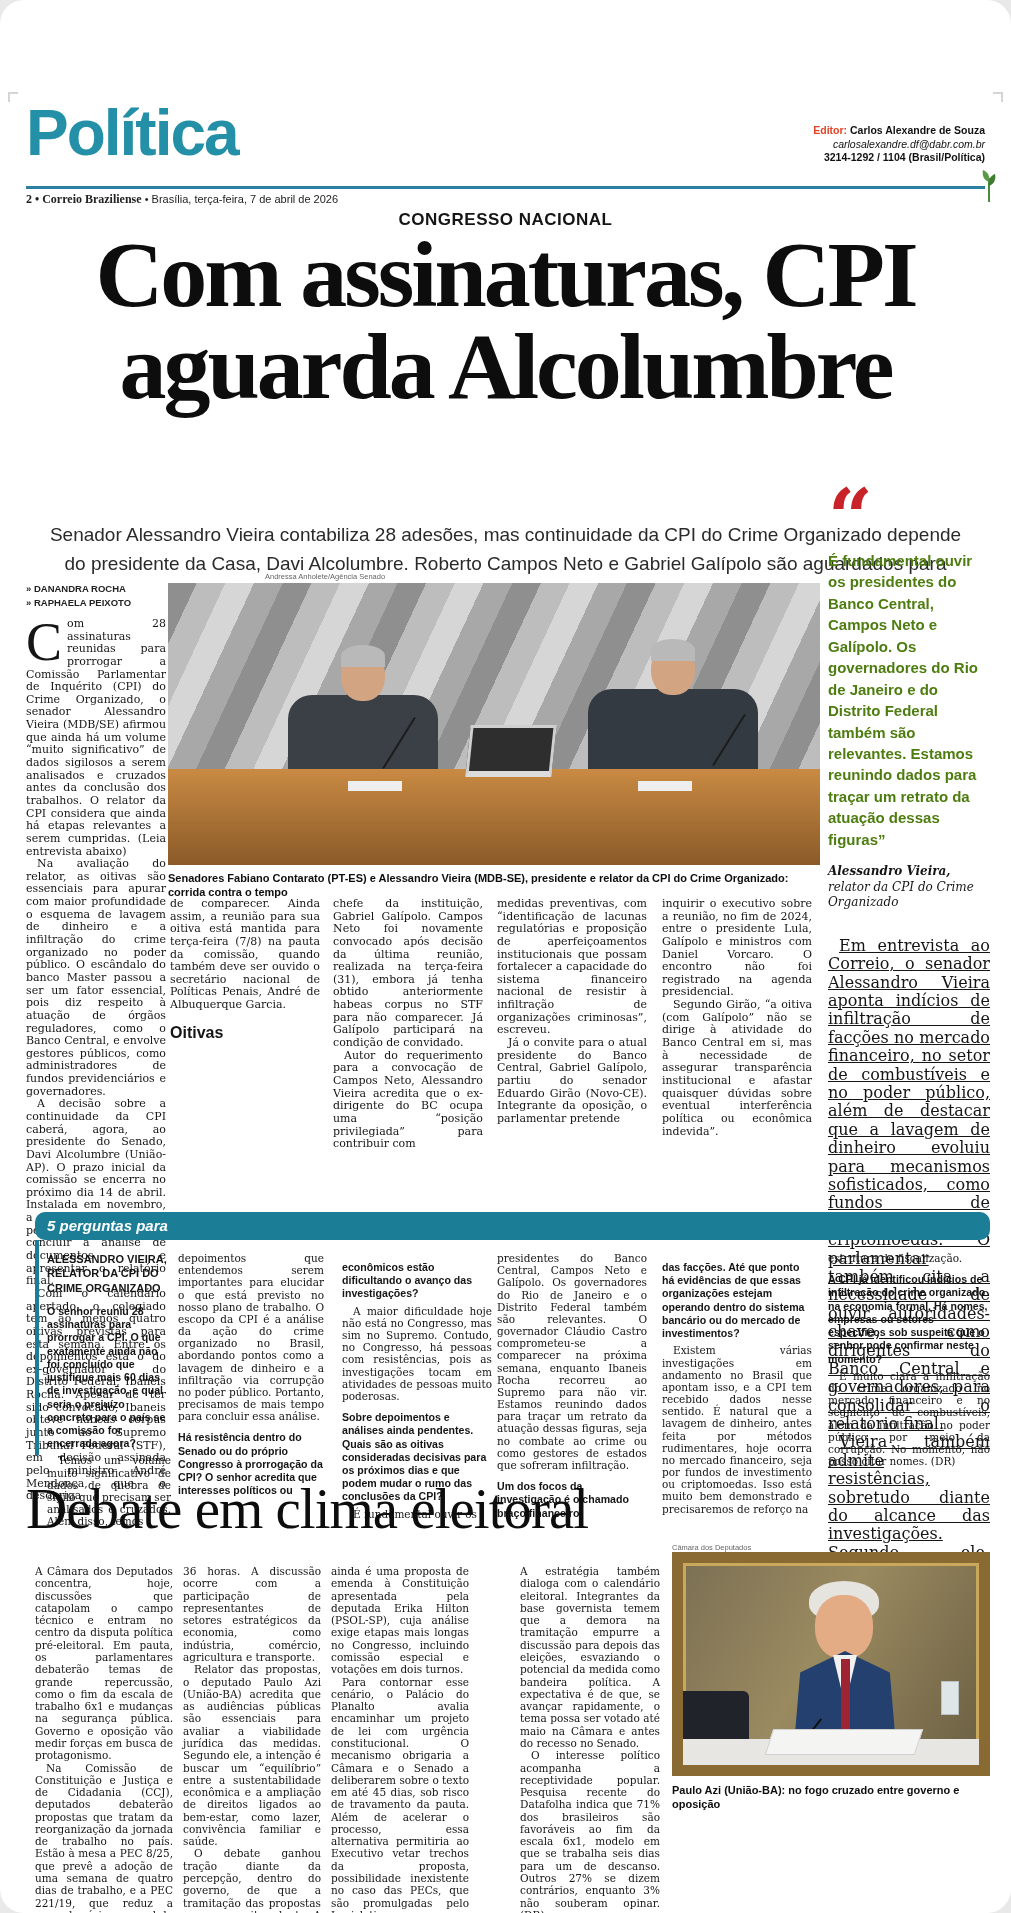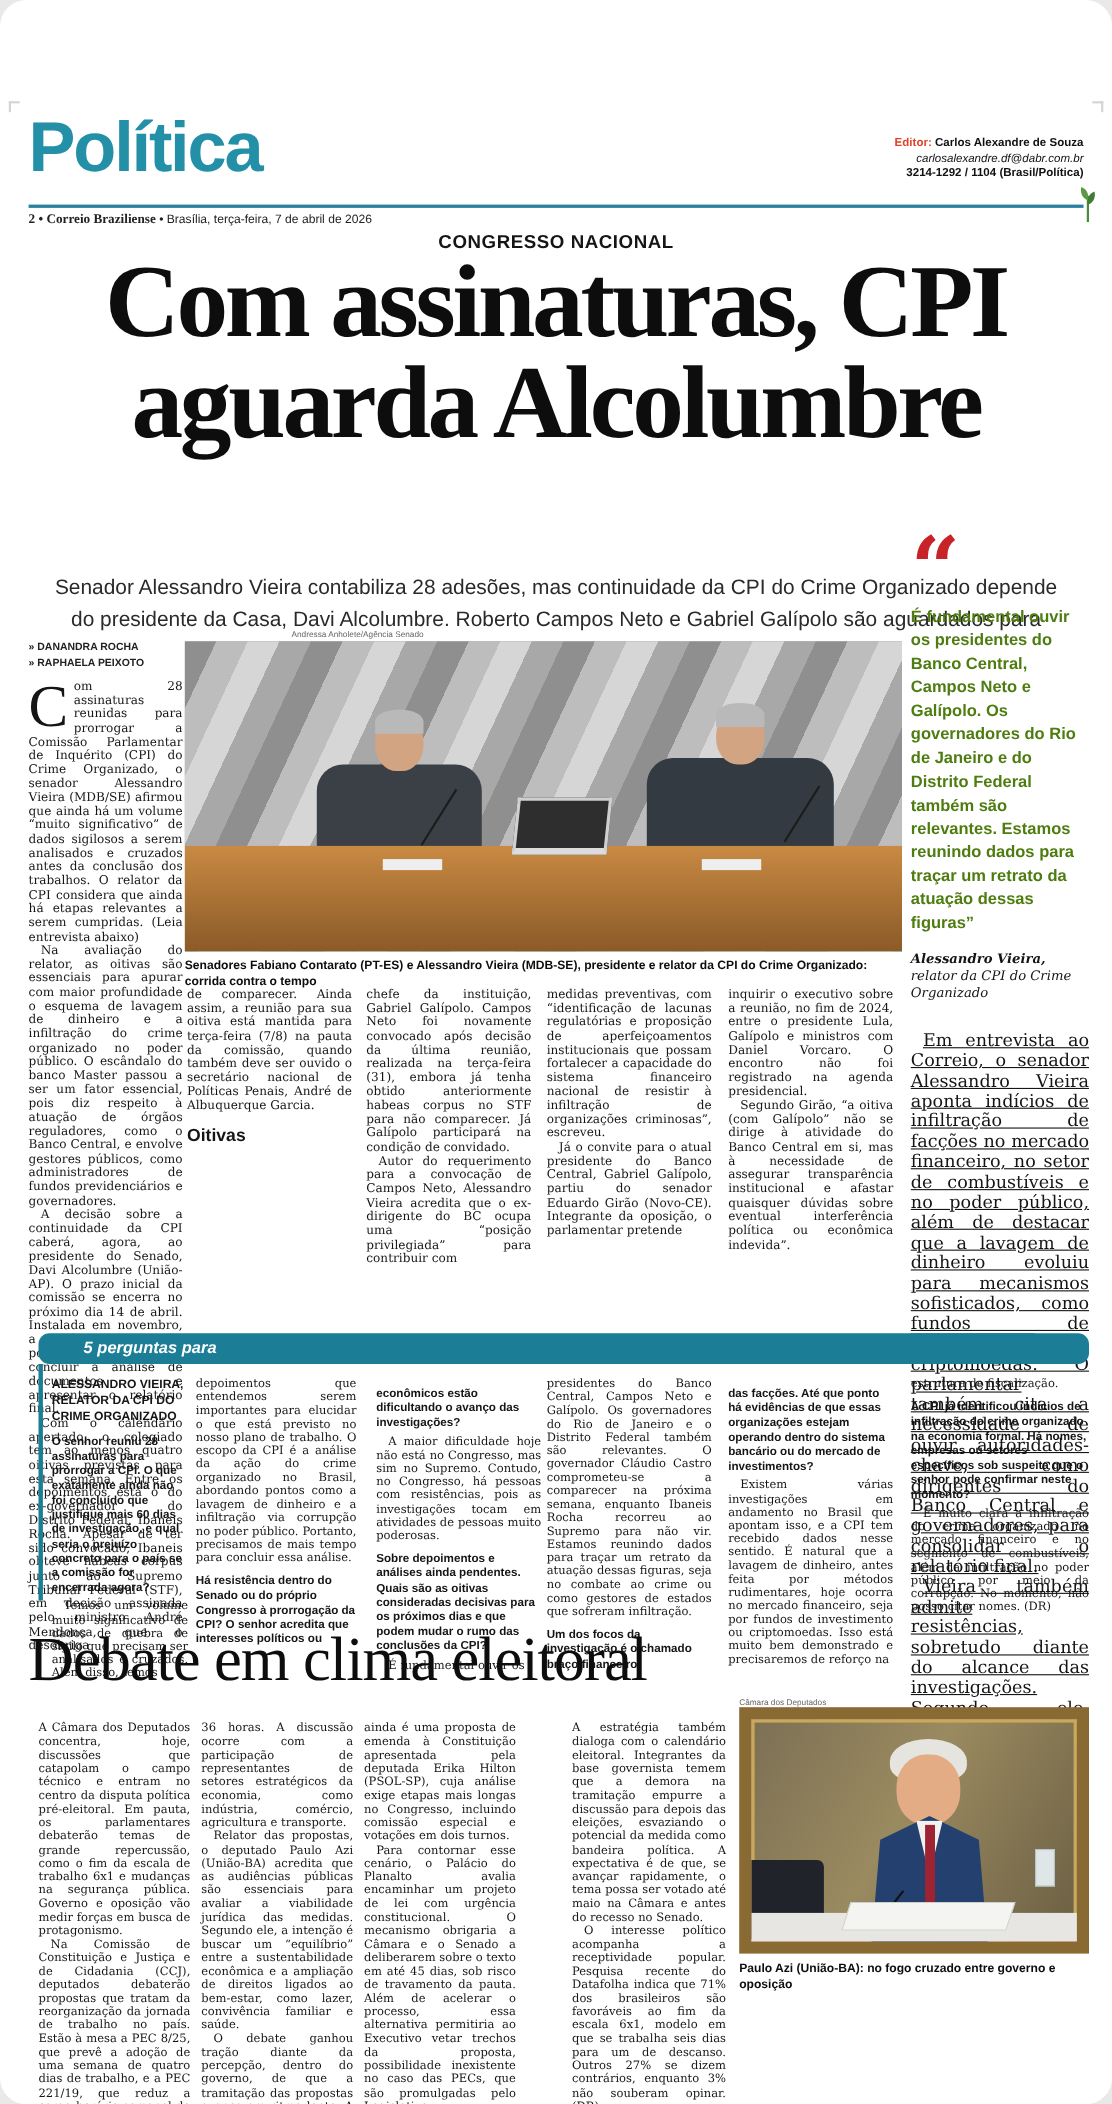--- a/index.html
+++ b/index.html
@@ -82,21 +82,21 @@
     font-weight:bold;letter-spacing:-6px;height:52px;}
   .quote-text{font-family:"Liberation Sans",sans-serif;font-weight:bold;font-size:15px;
     line-height:1.43;color:#4d7c0f;}
   .quote-author{margin-top:14px;font-size:12px;line-height:1.3;}
   .quote-author .nm{font-weight:bold;font-style:italic;}
   .quote-author .rl{font-style:italic;}
   .quote-body{margin-top:26px;font-size:16px;line-height:1.15;text-align:justify;text-decoration:underline;}
 
   
   .int-bar{position:absolute;top:1212px;height:28px;background:#1b7d96;}
-  .int-bar.main{left:35px;width:906px;border-radius:10px 0 0 10px;padding-left:29px;}
+  .int-bar.main{left:35px;width:906px;border-radius:10px 0 0 10px;}
   .int-bar.rt{left:828px;width:162px;border-radius:0 10px 10px 0;}
   .int-bar .lbl{color:#fff;font-family:"Liberation Sans",sans-serif;font-weight:bold;
     font-style:italic;font-size:15px;line-height:28px;padding-left:12px;display:inline-block;}
   .int-border{position:absolute;left:35px;top:1240px;width:4px;height:215px;background:#1b7d96;}
   .int-col{position:absolute;top:1252px;font-size:10.5px;line-height:1.16;text-align:justify;}
   .iA{left:47px;width:124px;}
   .iB{left:178px;width:146px;}
   .iC{left:342px;width:150px;}
   .iD{left:497px;width:150px;}
   .iE{left:662px;width:150px;}

